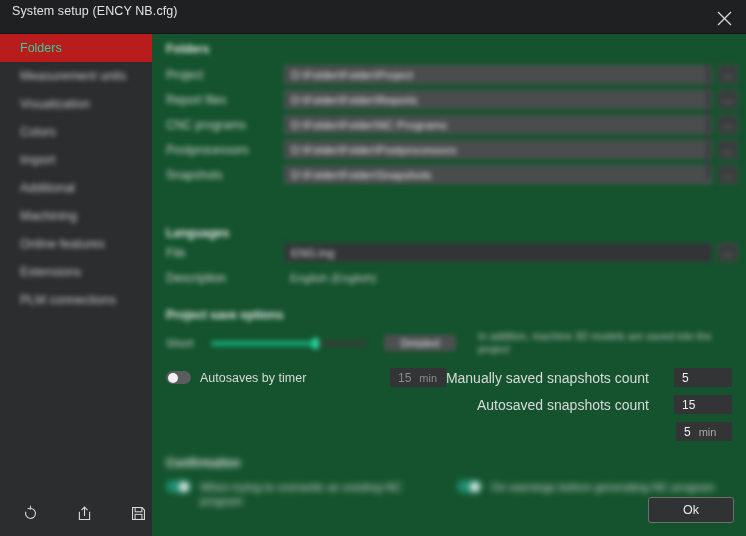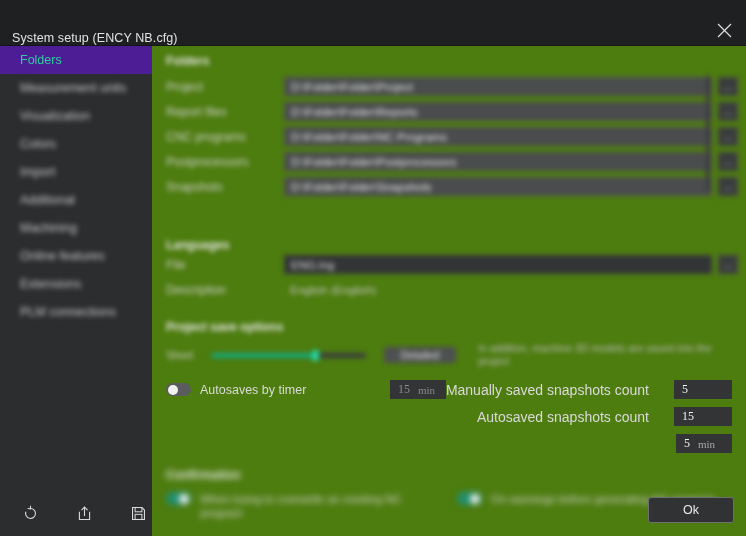--- a/index.html
+++ b/index.html
@@ -24,22 +24,22 @@
     display: flex;
     flex-direction: column;
   }
 
   
   .titlebar {
     height: 29px;
     min-height: 29px;
     background: #1e2021;
     display: flex;
-    align-items: flex-end;
-    padding: 16px 0 0 12px;
+    align-items: flex-start;
+    padding: 4px 0 0 12px;
     border-bottom: 1px solid #141516;
   }
   .titlebar-text {
     font-size: 12.5px;
     color: #e2e2e2;
     letter-spacing: 0.1px;
   }
   .titlebar-spacer { flex: 1; }
   .close-btn {
     width: 44px;
@@ -70,21 +70,21 @@
   .side-list { padding-top: 0px; }
   .side-item {
     height: 28px;
     display: flex;
     align-items: center;
     padding-left: 20px;
     font-size: 12.5px;
     color: #cfcfcf;
   }
   .side-item.active {
-    background: #4c1d95;
+    background: #b91c1c;
     color: #2ecf9d;
   }
   .side-item.blurred {
     color: #c9c9c9;
     filter: blur(2.6px);
   }
   .sidebar-bottom {
     position: absolute;
     bottom: 0;
     left: 0;
@@ -100,21 +100,21 @@
     height: 20px;
     display: flex;
     align-items: center;
     justify-content: center;
     color: #d9d9d9;
   }
 
   
   .main {
     flex: 1;
-    background: #4d7c0f;
+    background: #14532d;
     position: relative;
     min-width: 0;
   }
 
   .blur-soft { filter: blur(2.4px); }
   .blur-med  { filter: blur(3.0px); }
 
   .section-title {
     font-size: 12px;
     font-weight: bold;
@@ -330,21 +330,20 @@
   }
   .numbox {
     height: 19px;
     background: #323435;
     display: flex;
     align-items: center;
     padding: 0 8px;
     font-size: 12px;
     gap: 8px;
     box-sizing: border-box;
-    font-family: Liberation Serif, serif;
   }
   .numbox .val { color: #f0f0f0; }
   .numbox .unit { color: #a8a8a8; font-size: 11px; }
   .numbox.disabled .val { color: #8a8c8d; }
   .numbox.disabled .unit { color: #8a8c8d; }
   .numbox.w-timer { width: 56px; margin-left: auto; }
   .numbox.w-long  { width: 56px; margin-left: auto; }
   .numbox.w-count { width: 58px; }
   .numbox.w-interval { width: 56px; }
 

